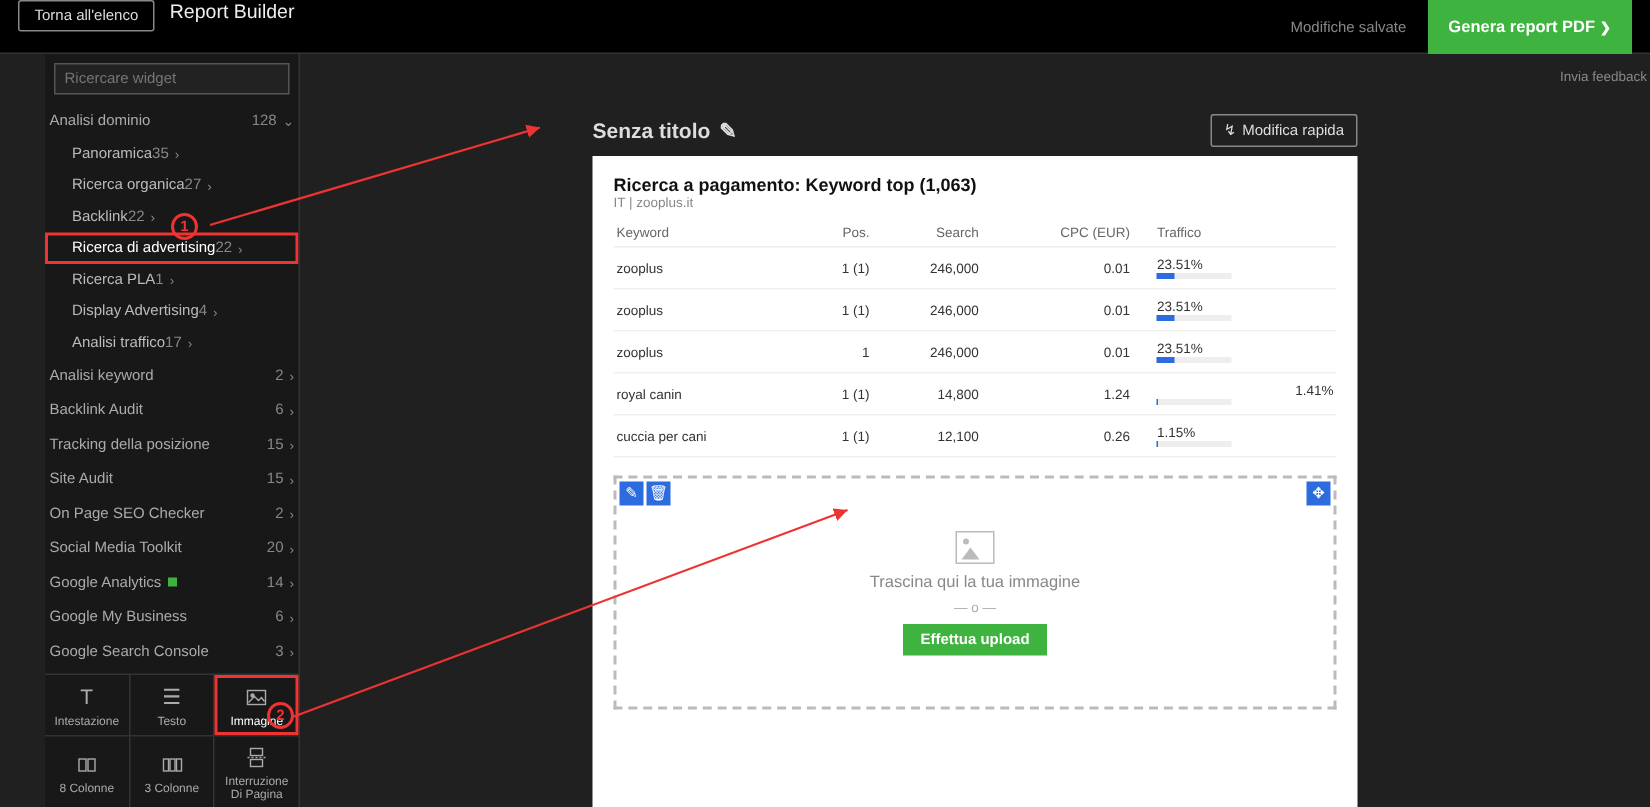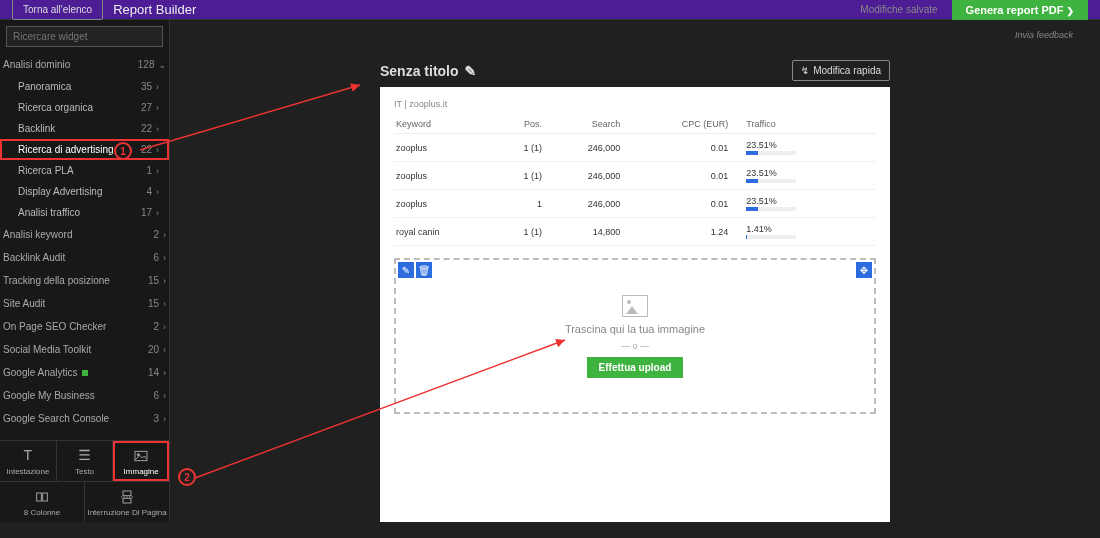--- a/index.html
+++ b/index.html
@@ -1,41 +1,41 @@
 <!DOCTYPE html>
 <html><head>
 <meta charset="utf-8">
 <style>
   * { margin: 0; padding: 0; box-sizing: border-box; }
   html, body { width: 1100px; height: 538px; overflow: hidden; font-family: Arial, Helvetica, sans-serif; background: #202020; color: #ccc; }
-  .topbar { height: 20px; background: #4c1d95; border-bottom: 1px solid #333; display: flex; align-items: center; padding: 0 12px; gap: 10px; }
+  .topbar { height: 36px; background: #000000; border-bottom: 1px solid #333; display: flex; align-items: flex-start; padding: 0 12px; gap: 10px; }
   .btn-outline { border: 1px solid #888; color: #ddd; background: transparent; padding: 4px 10px; font-size: 10px; border-radius: 2px; cursor: pointer; }
   .app-title { font-size: 13px; color: #eee; font-weight: 300; }
   .top-right { margin-left: auto; display: flex; align-items: center; gap: 14px; }
   .saved-text { font-size: 10px; color: #888; }
   .btn-green { background: #3fb33f; color: #fff; border: none; padding: 12px 14px; font-size: 11px; cursor: pointer; font-weight: 700; }
-  .main { display: flex; height: 502px; }
+  .main { display: flex; height: 502px; margin-left: 30px; }
   .sidebar { width: 170px; background: #181818; display: flex; flex-direction: column; border-right: 1px solid #333; }
   .search-wrap { padding: 6px; }
   .search-input { width: 100%; background: #222; border: 1px solid #555; color: #ccc; padding: 4px 6px; font-size: 10px; }
   .side-list { flex: 1; overflow: hidden; font-size: 10px; }
   .side-section-head { display: flex; justify-content: space-between; align-items: center; padding: 6px 3px; color: #aaa; }
   .side-section-head .count { display: flex; align-items: center; gap: 4px; color: #888; }
-  .side-item { display: flex; justify-content: space-between; align-items: center; padding: 5px 10px 5px 18px; color: #bbb; }
+  .side-item { display: flex; align-items: center; padding: 5px 10px 5px 18px; color: #bbb; }
   .side-item.active { outline: 2px solid #e33; outline-offset: -2px; color: #fff; }
   .side-item .count { display: flex; align-items: center; gap: 4px; color: #888; }
   .dot-g { width: 6px; height: 6px; background: #3fb33f; display: inline-block; margin-left: 4px; }
   .side-scroll { position: relative; height: 100%; }
   .tool-row { display: flex; border-top: 1px solid #333; }
   .tool-btn { flex: 1; display: flex; flex-direction: column; align-items: center; justify-content: center; padding: 6px 2px 4px; gap: 3px; font-size: 8px; color: #aaa; border-right: 1px solid #333; cursor: pointer; min-height: 40px; text-align: center; }
   .tool-btn:last-child { border-right: none; }
   .tool-btn.highlight { outline: 2px solid #e33; outline-offset: -2px; color: #fff; }
   .tool-btn svg, .tool-btn .glyph { width: 16px; height: 16px; stroke: #aaa; fill: none; stroke-width: 1.4; font-size: 14px; line-height: 14px; }
   .content { flex: 1; background: #202020; position: relative; overflow: hidden; }
-  .feedback { position: absolute; top: 10px; right: 27px; font-size: 9px; color: #888; font-style: italic; }
+  .feedback { position: absolute; top: 10px; right: 2px; font-size: 9px; color: #888; }
   .page-wrap { position: absolute; left: 50%; top: 40px; transform: translateX(-50%); width: 510px; }
   .page-hdr { display: flex; align-items: center; justify-content: space-between; color: #ddd; margin-bottom: 6px; }
   .page-title { font-size: 14px; font-weight: 700; display: flex; align-items: center; gap: 6px; }
   .btn-quick { border: 1px solid #888; color: #ddd; background: transparent; padding: 4px 8px; font-size: 10px; border-radius: 2px; display: flex; gap: 4px; align-items: center; cursor: pointer; }
   .paper { background: #fff; width: 510px; height: 470px; color: #222; padding: 12px 14px; }
   .widget-title { font-size: 12px; font-weight: 700; color: #111; }
   .widget-sub { font-size: 9px; color: #888; margin-bottom: 6px; }
   table.kw { width: 100%; border-collapse: collapse; font-size: 9px; }
   table.kw th { text-align: left; color: #666; font-weight: 400; padding: 4px 2px; border-bottom: 1px solid #eee; }
   table.kw th.r, table.kw td.r { text-align: right; }
@@ -225,20 +225,28 @@
     <div class="tool-row" id="tools-row2">
         <div class="tool-btn">
           <svg viewBox="0 0 24 24">
             <rect x="4" y="6" width="7" height="12"></rect>
             <rect x="13" y="6" width="7" height="12"></rect>
           </svg>
           <span>8 Colonne</span>
         </div>
         <div class="tool-btn">
           <svg viewBox="0 0 24 24">
+            <rect x="3" y="6" width="5" height="12"></rect>
+            <rect x="9.5" y="6" width="5" height="12"></rect>
+            <rect x="16" y="6" width="5" height="12"></rect>
+          </svg>
+          <span>3 Colonne</span>
+        </div>
+        <div class="tool-btn">
+          <svg viewBox="0 0 24 24">
             <rect x="6" y="3" width="12" height="7"></rect>
             <rect x="6" y="14" width="12" height="7"></rect>
             <line x1="3" y1="12" x2="21" y2="12" stroke-dasharray="2 2"></line>
           </svg>
           <span>Interruzione Di Pagina</span>
         </div>
       </div>
   </div>
 
   <div class="content">
@@ -248,20 +256,21 @@
         <div class="page-title">
           <span>Senza titolo</span>
           <span>✎</span>
         </div>
         <button class="btn-quick">
           <span>↯</span>
           <span>Modifica rapida</span>
         </button>
       </div>
       <div class="paper">
+        <div class="widget-title">Ricerca a pagamento: Keyword top (1,063)</div>
         <div class="widget-sub">IT | zooplus.it</div>
         <table class="kw">
           <thead>
               <tr>
             <th>Keyword</th>
             <th class="r">Pos.</th>
             <th class="r">Search</th>
             <th class="r">CPC (EUR)</th>
             <th style="padding-left:16px;">Traffico</th>
           </tr>
@@ -301,22 +310,34 @@
                   <div class="traffic-bar">
                     <i style="width:24%"></i>
                   </div>
                 </td>
               </tr>
               <tr>
                 <td>royal canin</td>
                 <td class="r">1 (1)</td>
                 <td class="r">14,800</td>
                 <td class="r">1.24</td>
+                <td class="traffic-cell" style="padding-left:16px;text-align:right;">
+                  <div class="traffic-pct">1.41%</div>
+                  <div class="traffic-bar">
+                    <i style="width:2%"></i>
+                  </div>
+                </td>
+              </tr>
+              <tr>
+                <td>cuccia per cani</td>
+                <td class="r">1 (1)</td>
+                <td class="r">12,100</td>
+                <td class="r">0.26</td>
                 <td class="traffic-cell" style="padding-left:16px;">
-                  <div class="traffic-pct">1.41%</div>
+                  <div class="traffic-pct">1.15%</div>
                   <div class="traffic-bar">
                     <i style="width:2%"></i>
                   </div>
                 </td>
               </tr>
             </tbody>
         </table>
 
         <div class="img-widget">
           <div class="img-toolbar">

